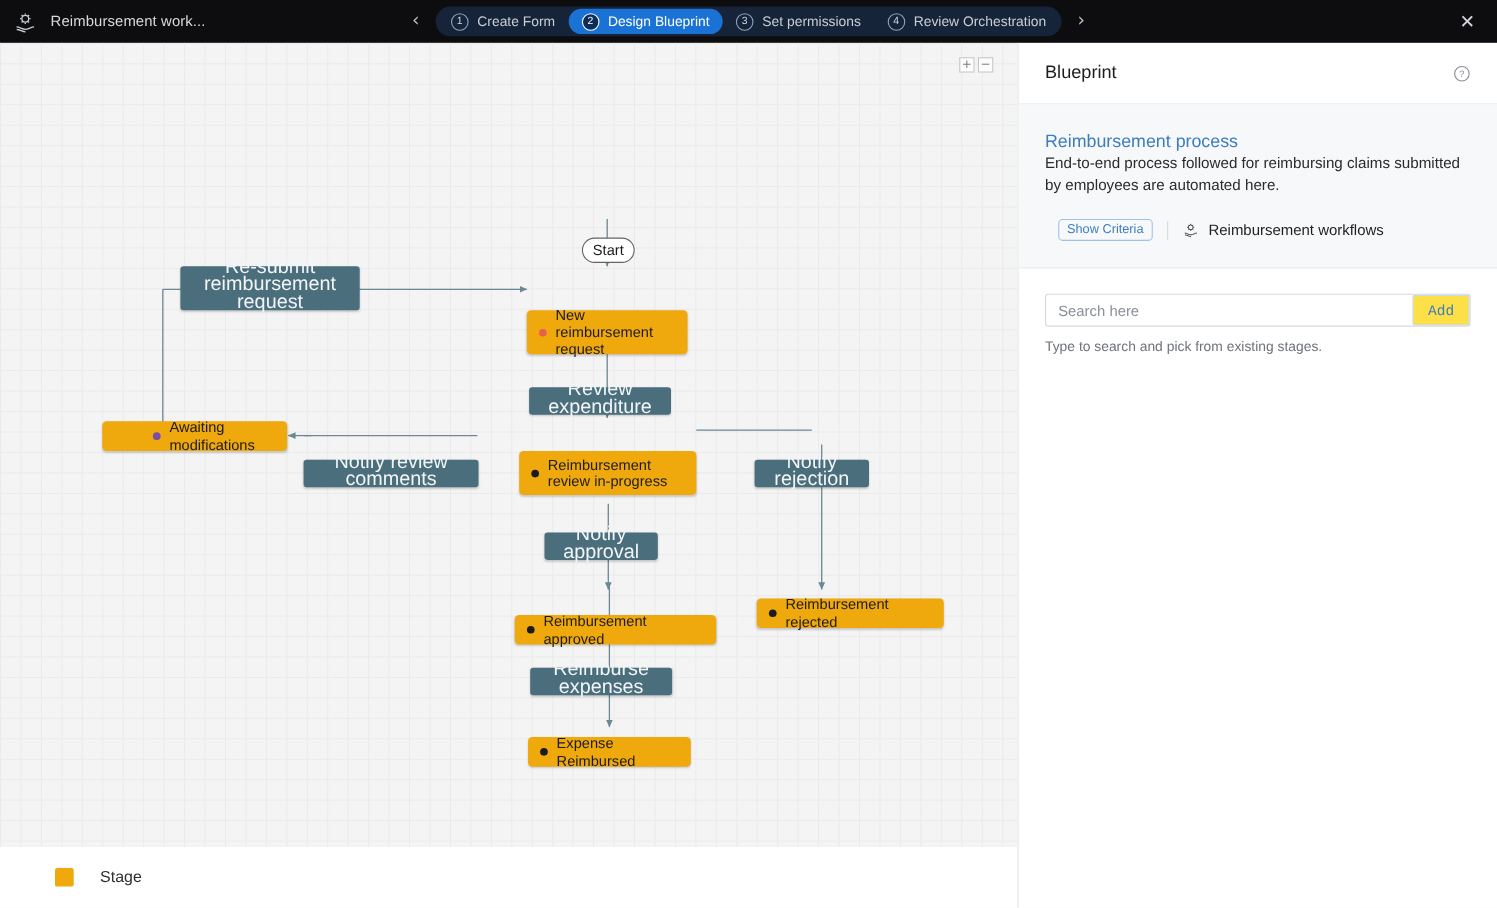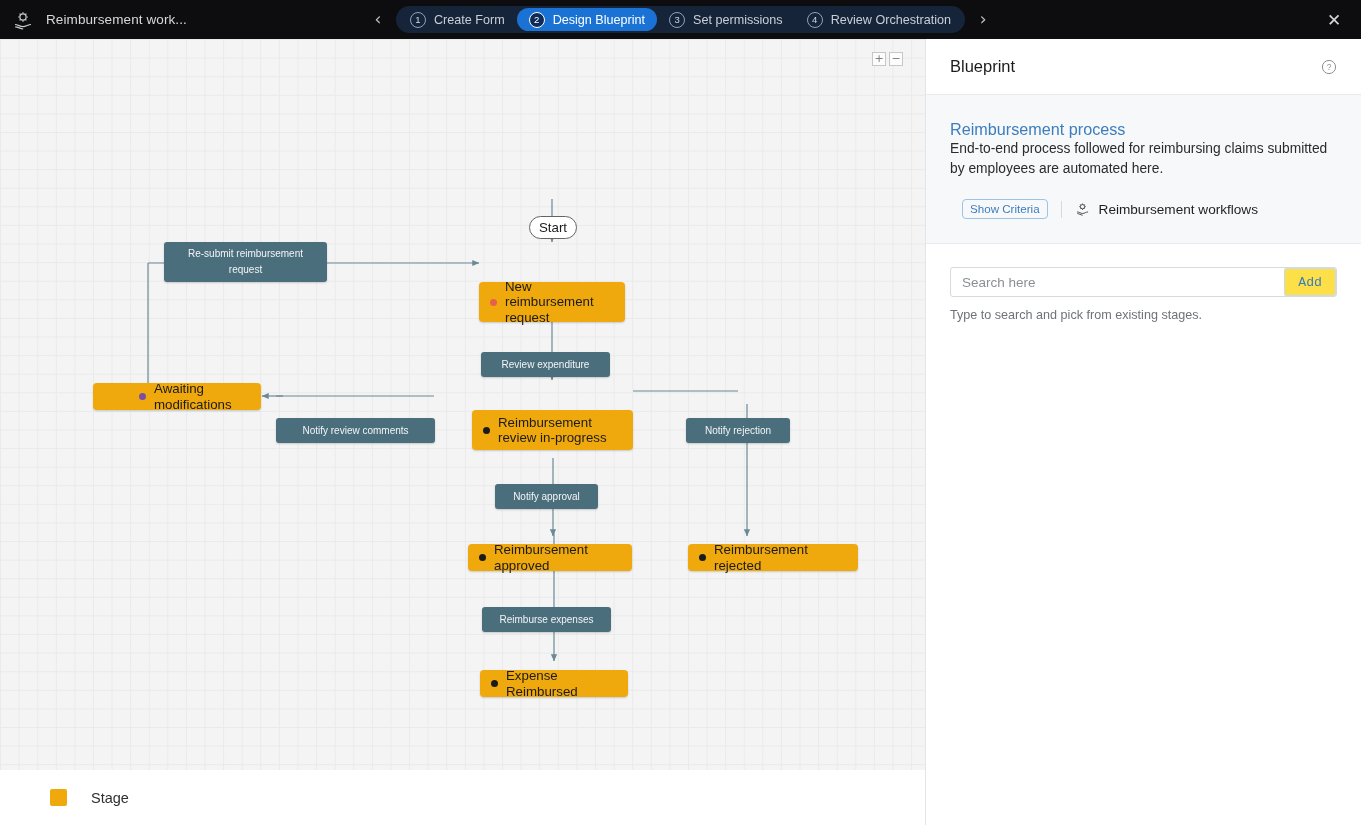--- a/index.html
+++ b/index.html
@@ -84,24 +84,24 @@
   .stage {
     background: #f0a90c; border-radius: 4px;
     padding: 0 14px 0 11px;
     box-shadow: 0 1px 2px rgba(0,0,0,.18);
     gap: 8px;
   }
   .stage .dot { width: 7px; height: 7px; border-radius: 50%; flex: 0 0 auto; }
   .stage .lbl { line-height: 15.5px; }
   .trans {
     background: #4b6e7d; border-radius: 3px;
-    color: #f2f5f6; font-size: 10px;
+    color: #f2f5f6; font-size: 18px;
     justify-content: center; text-align: center;
     box-shadow: 0 1px 2px rgba(0,0,0,.18);
-    line-height: 16px; padding: 0 12px;
+    line-height: 16px; padding: 0 12px; align-items: flex-end;
   }
   .start-node {
     background: #ffffff; border: 1px solid #646464; border-radius: 12px;
     color: #1b1b1b; font-size: 13.3px;
     justify-content: center; height: 23px; width: 48px;
   }
 
   
   .legend {
     position: absolute; left: 0; top: 770px; width: 925px; height: 55px;
@@ -250,21 +250,21 @@
 
   <div class="node stage" style="left:472px; top:371px; width:161px; height:40px;">
     <span class="dot" style="background:#1b1b1b"></span>
     <span class="lbl">Reimbursement review in-progress</span>
   </div>
 
   <div class="node trans" style="left:495px; top:445px; width:103px; height:25px;">
     <span>Notify approval</span>
   </div>
 
-  <div class="node stage" style="left:468px; top:505px; width:164px; height:27px;">
+  <div class="node stage" style="left:468px; top:520px; width:183px; height:27px;">
     <span class="dot" style="background:#1b1b1b"></span>
     <span class="lbl">Reimbursement approved</span>
   </div>
 
   <div class="node trans" style="left:482px; top:568px; width:129px; height:25px;">
     <span>Reimburse expenses</span>
   </div>
 
   <div class="node stage" style="left:480px; top:631px; width:148px; height:27px;">
     <span class="dot" style="background:#1b1b1b"></span>

